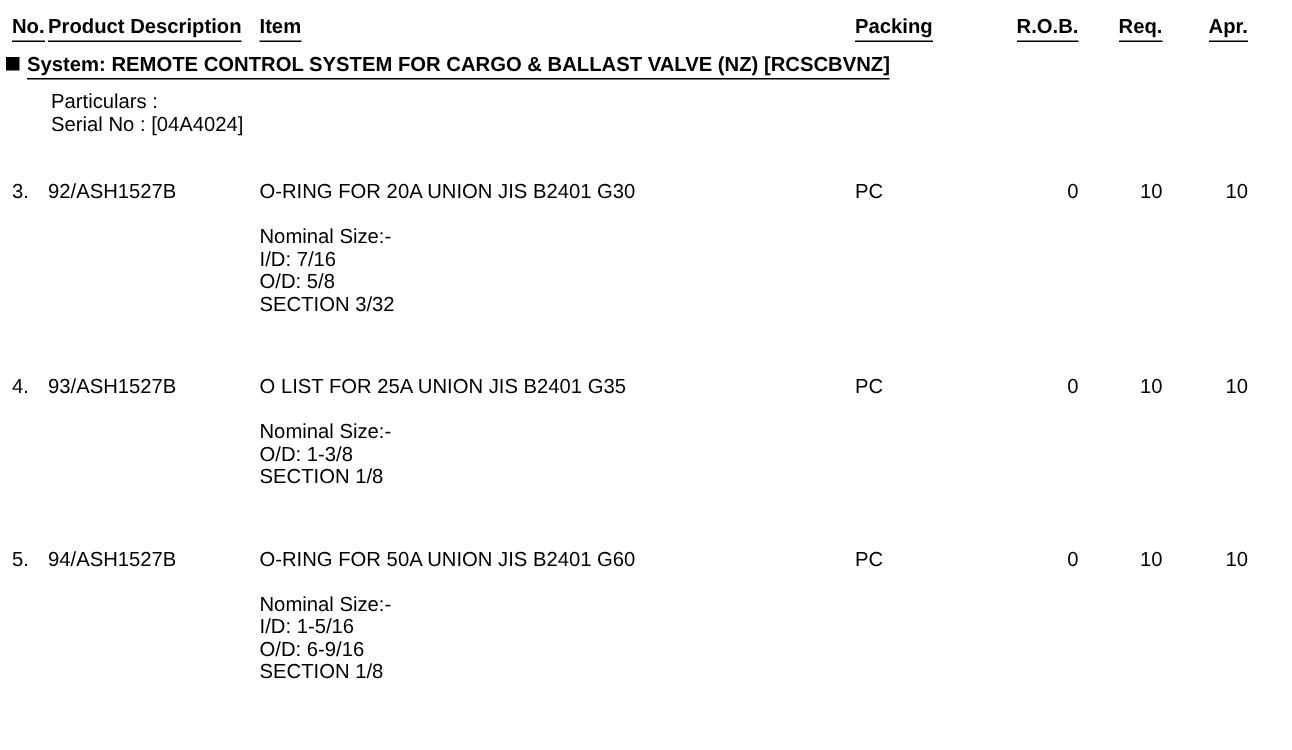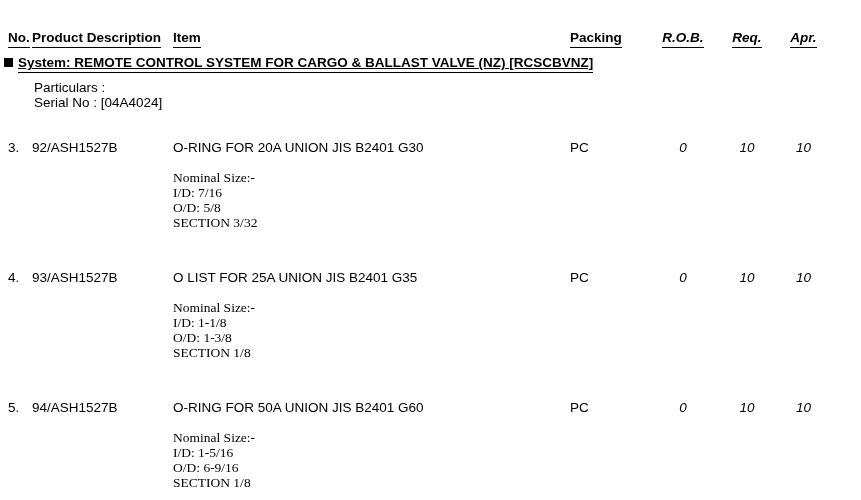--- a/index.html
+++ b/index.html
@@ -11,47 +11,47 @@
   }
   .doc { padding:10px 0 0 4px; width:861px; }
 
   
   .grid {
     display:grid;
     grid-template-columns:24px 141px 397px 77px 72px 56px 57px;
     margin-left:4px;
     align-items:start;
   }
-  .r { text-align:center;font-style:italic; }
+  .r { text-align:right; }
 
   
-  .hdr { font-weight:bold; line-height:16px;margin-top:20px; }
+  .hdr { font-weight:bold; line-height:16px; }
   .u {
     display:inline-block;
     border-bottom:1.7px solid #000;
     padding-bottom:1px;
   }
 
   
   .section-line { display:flex; align-items:flex-start; }
-  .system-line { margin-top:7px;text-decoration:underline; }
+  .system-line { margin-top:7px; }
   .subsystem-line { margin-top:17px; }
   .sq { width:9px; height:9px; background:#000; margin-top:3px; flex:0 0 auto; }
   .section-title {
     margin-left:5px; font-weight:bold; line-height:16px;
     border-bottom:1.7px solid #000; padding-bottom:1px;
   }
 
   
   .particulars-block { margin-left:30px; margin-top:7px; line-height:15px; }
 
   
   .row.first { margin-top:30px; }
   .row + .row { margin-top:40px; }
-  .details { margin-top:15px; line-height:15px;font-family:Liberation Serif, serif; }
+  .details { margin-top:15px; line-height:15px; }
 </style>
 </head>
 <body>
 
 <div class="doc">
 
   <div class="grid hdr">
     <div><span class="u">No.</span></div>
     <div><span class="u">Product Description</span></div>
     <div><span class="u">Item</span></div>
@@ -90,21 +90,20 @@
     <div class="r">10</div>
   </div>
 
   <div class="grid row">
     <div>4.</div>
     <div>93/ASH1527B</div>
     <div>
       <div>O LIST FOR 25A UNION JIS B2401 G35</div>
       <div class="details">
         <div>Nominal Size:-</div>
-        <div>I/D: 1-1/8</div>
         <div>O/D: 1-3/8</div>
         <div>SECTION 1/8</div>
       </div>
     </div>
     <div>PC</div>
     <div class="r">0</div>
     <div class="r">10</div>
     <div class="r">10</div>
   </div>
 

